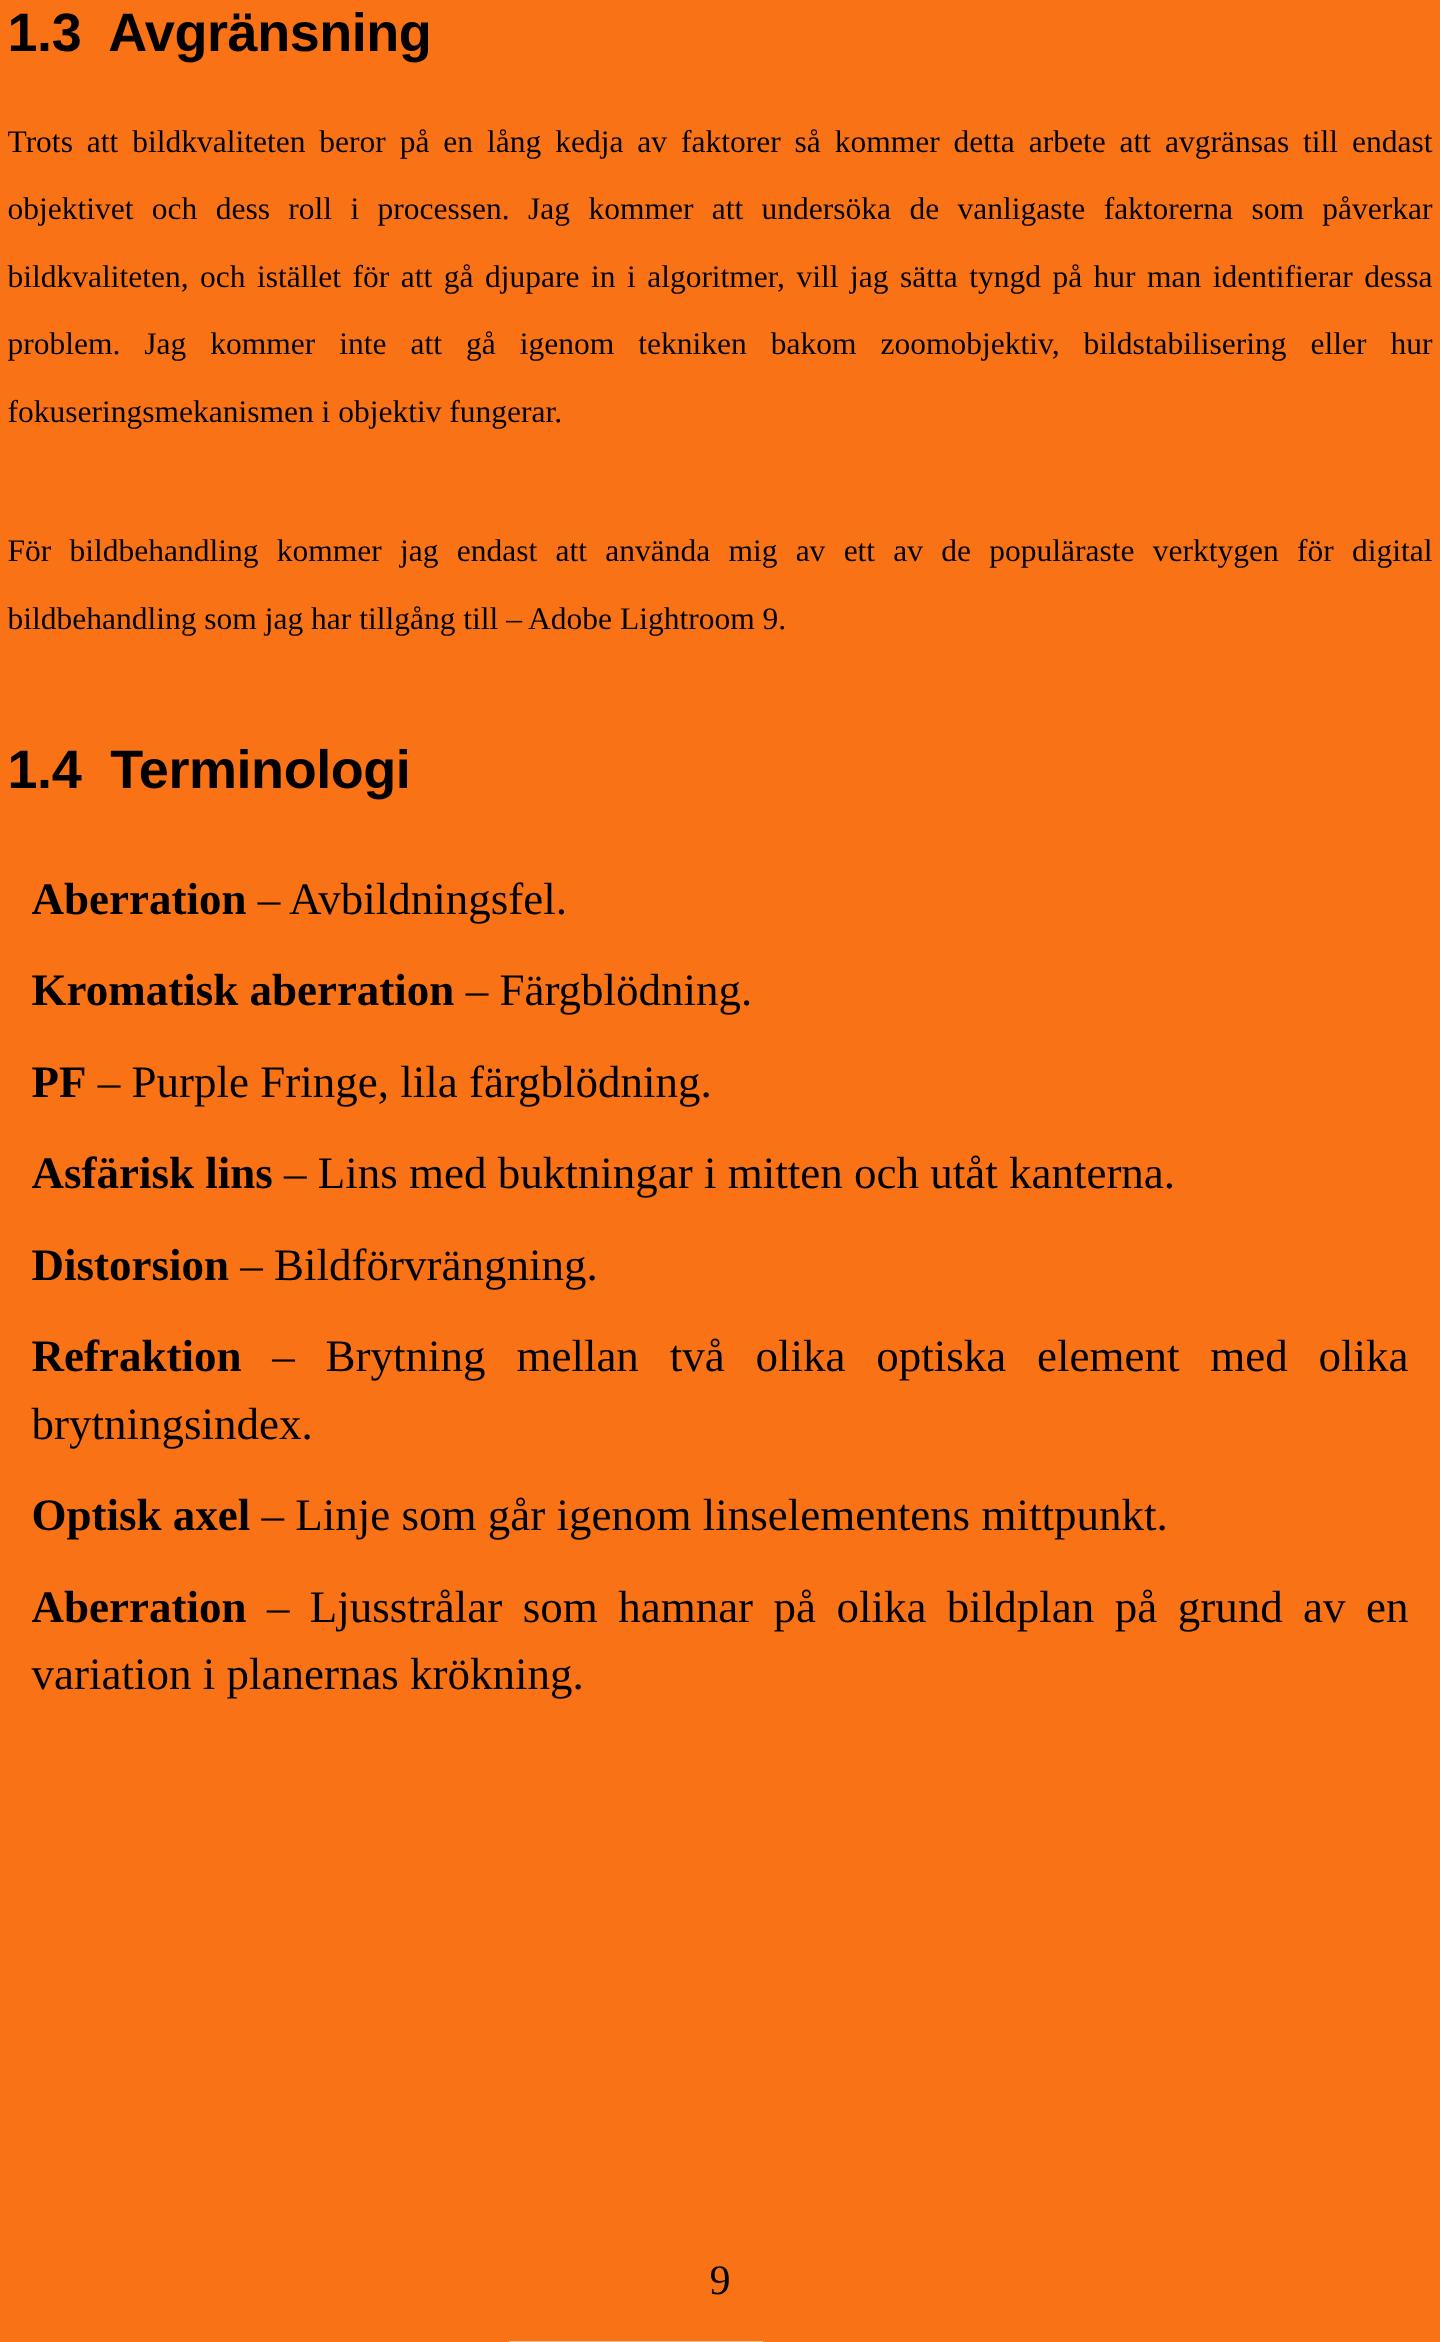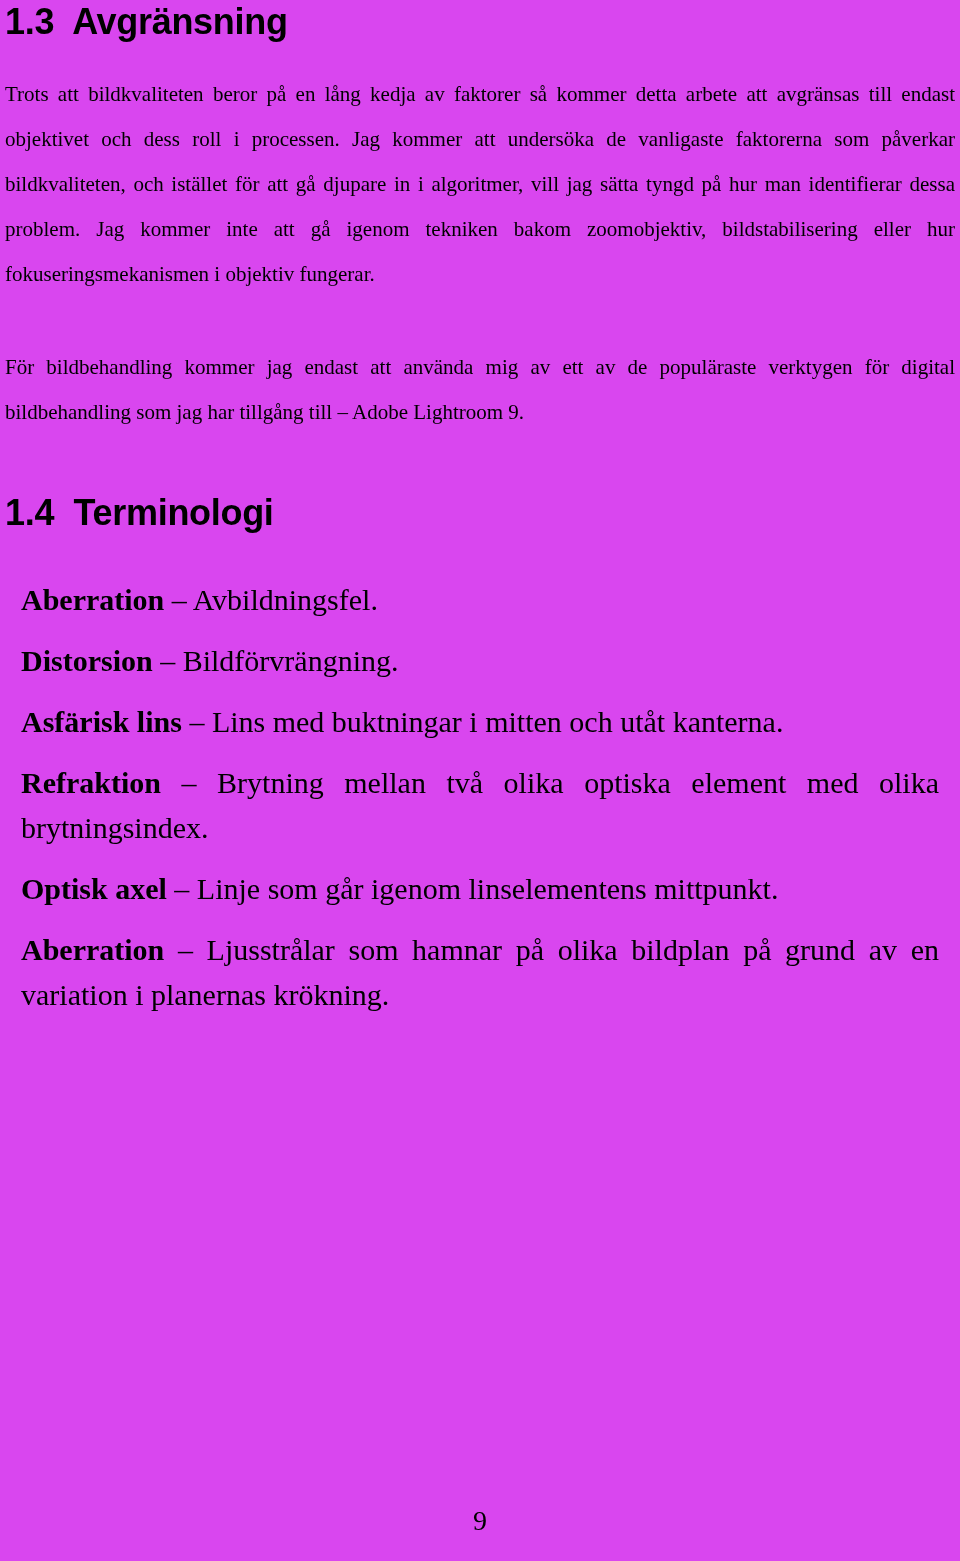--- a/index.html
+++ b/index.html
@@ -4,21 +4,21 @@
 <style>
   html, body {
     margin: 0;
     padding: 0;
     background: #ffffff;
   }
   .page {
     position: relative;
     width: 960px;
     height: 1561px;
-    background: #d946ef;
+    background: #f97316;
     overflow: hidden;
     font-family: "Liberation Serif", "DejaVu Serif", serif;
     color: #000000;
   }
   .content {
     position: absolute;
     left: 5px;
     top: 0;
     width: 950px;
   }
@@ -110,24 +110,30 @@
 
     <h2 class="section-heading heading-1-4">1.4  Terminologi</h2>
 
     <div class="gap-after-heading-14"></div>
 
     <ul class="term-list">
       <li>
         <span class="term">Aberration</span><span class="dash"> – </span><span class="definition">Avbildningsfel.</span>
       </li>
       <li>
-        <span class="term">Distorsion</span><span class="dash"> – </span><span class="definition">Bildförvrängning.</span>
+        <span class="term">Kromatisk aberration</span><span class="dash"> – </span><span class="definition">Färgblödning.</span>
+      </li>
+      <li>
+        <span class="term">PF</span><span class="dash"> – </span><span class="definition">Purple Fringe, lila färgblödning.</span>
       </li>
       <li>
         <span class="term">Asfärisk lins</span><span class="dash"> – </span><span class="definition">Lins med buktningar i mitten och utåt kanterna.</span>
+      </li>
+      <li>
+        <span class="term">Distorsion</span><span class="dash"> – </span><span class="definition">Bildförvrängning.</span>
       </li>
       <li>
         <span class="term">Refraktion</span><span class="dash"> – </span><span class="definition">Brytning mellan två olika optiska element med olika brytningsindex.</span>
       </li>
       <li>
         <span class="term">Optisk axel</span><span class="dash"> – </span><span class="definition">Linje som går igenom linselementens mittpunkt.</span>
       </li>
       <li>
         <span class="term">Aberration</span><span class="dash"> – </span><span class="definition">Ljusstrålar som hamnar på olika bildplan på grund av en variation i planernas krökning.</span>
       </li>

